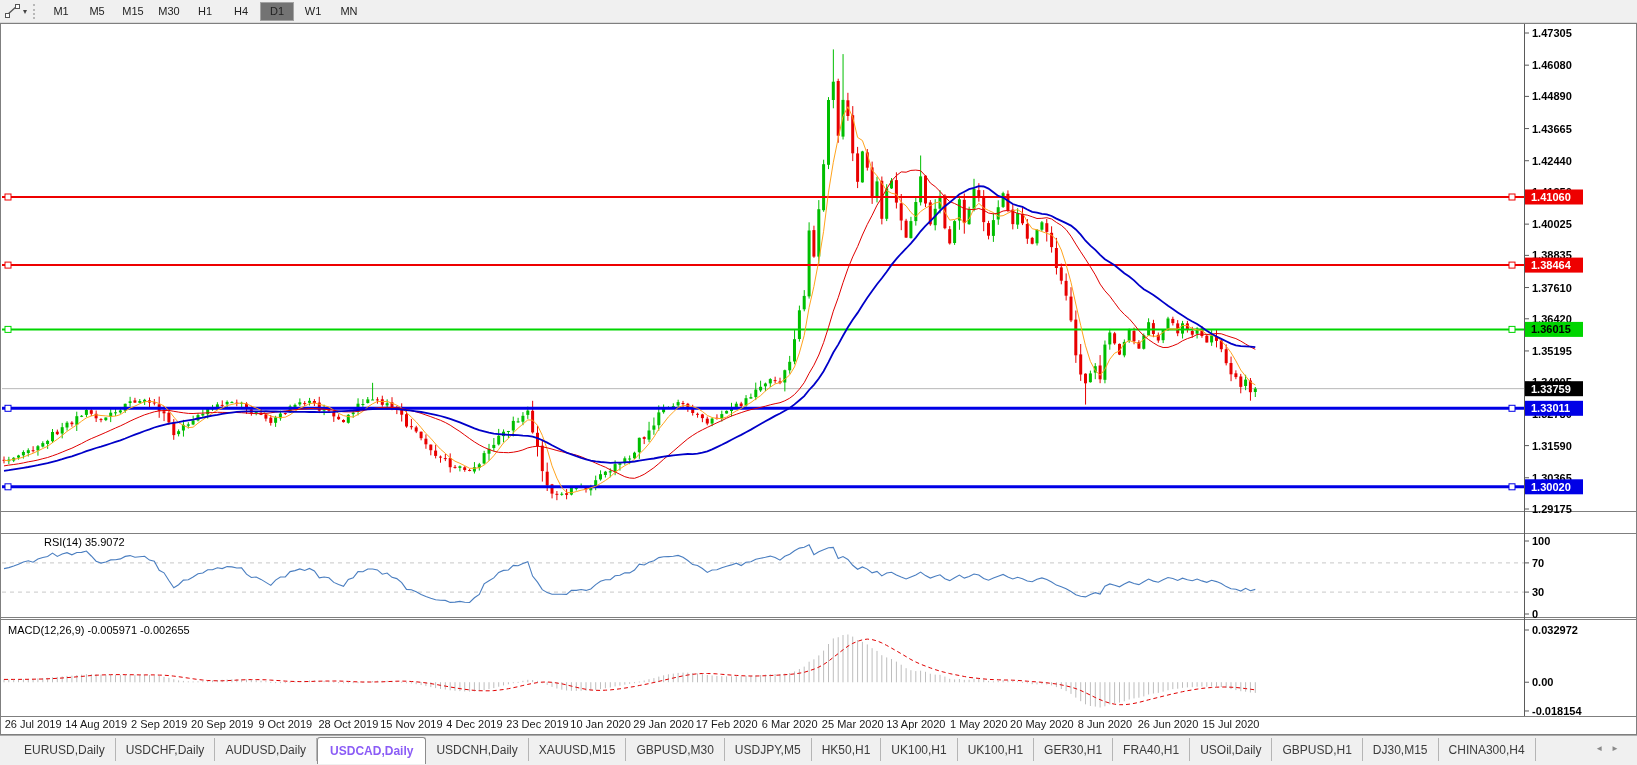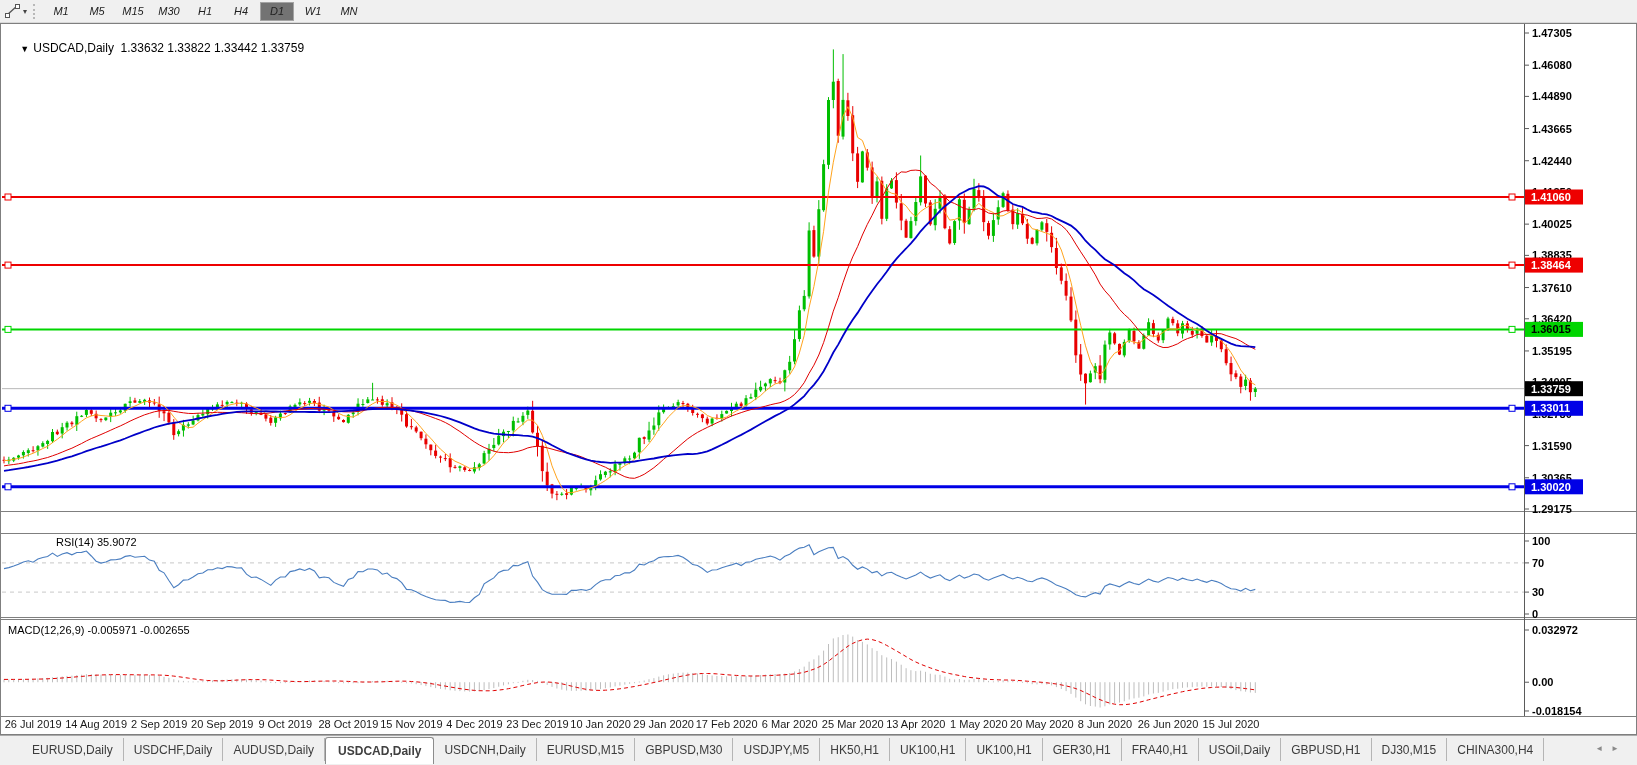--- a/index.html
+++ b/index.html
@@ -6,41 +6,41 @@
   #screen{position:relative;width:1637px;height:765px;overflow:hidden;background:#f0f0f0;}
 
   
   #toolbar{position:absolute;left:0;top:0;width:100%;height:22px;background:#f0f0f0;
            border-bottom:1px solid #d9d9d9;display:flex;align-items:center;z-index:5;}
   .toolgroup{display:flex;align-items:center;padding:0 4px;}
   .grip{width:3px;height:15px;border-left:2px dotted #b8b8b8;margin:0 5px 0 2px;}
   .tficon{width:17px;height:16px;display:inline-block;}
   .dd-arrow{font-size:8px;color:#444;margin-left:2px;}
   .tfbtn{display:inline-block;min-width:24px;text-align:center;padding:2px 4px;margin:0 1px;
-         font-size:11px;color:#222;line-height:13px;border:1px solid transparent;cursor:default;font-style:italic;}
+         font-size:11px;color:#222;line-height:13px;border:1px solid transparent;cursor:default;}
   .tfbtn.active{background:#737373;border:1px solid #a3a3a3;}
 
   
   .ovl{position:absolute;z-index:4;font-size:11px;color:#000;white-space:pre;}
   #chart-title{left:7px;top:27px;font-size:12px;}
   #chart-title .dd{font-size:9px;margin-right:4px;}
-  #rsi-label{left:16px;top:536px;padding-left:40px;}
+  #rsi-label{left:4px;top:536px;padding-left:40px;}
   #macd-label{left:8px;top:624px;}
 
   
   #chart-svg{position:absolute;left:0;top:0;z-index:1;}
 
   
   #tabbar{position:absolute;left:0;top:735px;width:100%;height:30px;background:#f0f0f0;
           border-top:1px solid #aaa;display:flex;align-items:flex-start;z-index:5;}
-  #tabs{display:flex;align-items:flex-start;padding-left:22px;}
+  #tabs{display:flex;align-items:flex-start;padding-left:14px;}
   .tab{padding:5px 10px 4px 10px;font-size:12px;color:#3c3c3c;border-right:1px solid #b5b5b5;
        line-height:14px;margin-top:2px;cursor:default;white-space:nowrap;}
   .tab.active{background:#fff;border:1px solid #8c8c8c;border-bottom:none;border-radius:3px 3px 0 0;
-              font-weight:bold;color:#404040;margin-top:1px;padding:6px 12px 6px 12px;}
+              font-weight:bold;color:#8b5cf6;margin-top:1px;padding:6px 12px 6px 12px;}
   #tabscroll{position:absolute;right:10px;top:8px;color:#8a8a8a;font-size:8px;letter-spacing:8px;}
 </style>
 </head>
 <body>
 
 <div id="screen">
 
   <div id="toolbar">
     <div class="toolgroup">
       <span class="tficon">
@@ -953,34 +953,31 @@
       <text x="789.6999999999999" y="728" font-family="Liberation Sans,sans-serif" font-size="11" text-anchor="middle" fill="#1a1a1a">6 Mar 2020</text>
       <text x="852.7499999999999" y="728" font-family="Liberation Sans,sans-serif" font-size="11" text-anchor="middle" fill="#1a1a1a">25 Mar 2020</text>
       <text x="915.8" y="728" font-family="Liberation Sans,sans-serif" font-size="11" text-anchor="middle" fill="#1a1a1a">13 Apr 2020</text>
       <text x="978.8499999999999" y="728" font-family="Liberation Sans,sans-serif" font-size="11" text-anchor="middle" fill="#1a1a1a">1 May 2020</text>
       <text x="1041.8999999999999" y="728" font-family="Liberation Sans,sans-serif" font-size="11" text-anchor="middle" fill="#1a1a1a">20 May 2020</text>
       <text x="1104.9499999999998" y="728" font-family="Liberation Sans,sans-serif" font-size="11" text-anchor="middle" fill="#1a1a1a">8 Jun 2020</text>
       <text x="1168" y="728" font-family="Liberation Sans,sans-serif" font-size="11" text-anchor="middle" fill="#1a1a1a">26 Jun 2020</text>
       <text x="1231.05" y="728" font-family="Liberation Sans,sans-serif" font-size="11" text-anchor="middle" fill="#1a1a1a">15 Jul 2020</text>
     </svg>
 
-  <div class="ovl" id="chart-title">
-    <span class="dd">▼</span><span id="title-text">USDCAD,Daily  1.33632 1.33822 1.33442 1.33759</span>
-  </div>
   <div class="ovl" id="rsi-label">RSI(14) 35.9072</div>
   <div class="ovl" id="macd-label">MACD(12,26,9) -0.005971 -0.002655</div>
 
   <div id="tabbar">
     <div id="tabs">
         <span class="tab">EURUSD,Daily</span>
         <span class="tab">USDCHF,Daily</span>
         <span class="tab">AUDUSD,Daily</span>
         <span class="tab active">USDCAD,Daily</span>
         <span class="tab">USDCNH,Daily</span>
-        <span class="tab">EURUSD,M15</span>
+        <span class="tab">XAUUSD,M15</span>
         <span class="tab">GBPUSD,M30</span>
         <span class="tab">USDJPY,M5</span>
         <span class="tab">HK50,H1</span>
         <span class="tab">UK100,H1</span>
         <span class="tab">UK100,H1</span>
         <span class="tab">GER30,H1</span>
         <span class="tab">FRA40,H1</span>
         <span class="tab">USOil,Daily</span>
         <span class="tab">GBPUSD,H1</span>
         <span class="tab">DJ30,M15</span>

